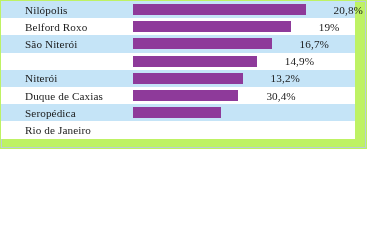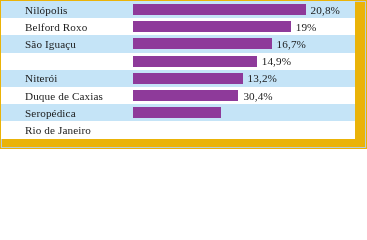--- a/index.html
+++ b/index.html
@@ -5,21 +5,21 @@
   html, body {
     margin: 0;
     padding: 0;
     background: #ffffff;
   }
   #chart-frame {
     position: relative;
     width: 367px;
     height: 149px;
     box-sizing: border-box;
-    background: #eab308;
+    background: #bef264;
     font-family: "Liberation Serif", "DejaVu Serif", serif;
     overflow: hidden;
   }
   #frame-border {
     position: absolute;
     left: 0.5px;
     top: 0.5px;
     width: 365px;
     height: 147px;
     border: 1px solid #b9cdd8;
@@ -63,20 +63,21 @@
     letter-spacing: 0.1px;
   }
   .bar-area {
     position: absolute;
     left: 132px;
     top: 0;
     height: 100%;
     right: 0;
     display: flex;
     align-items: center;
+    gap: 23px;
   }
   .bar {
     height: 11px;
     background: #8e3a9a;
     flex: 0 0 auto;
   }
   .val-label {
     font-size: 11.2px;
     color: #1a1a1a;
     margin-left: 5px;
@@ -106,21 +107,21 @@
       <div class="band"></div>
       <div class="cat-label">Belford Roxo</div>
       <div class="bar-area">
         <div class="bar" style="width:157.7px"></div>
         <div class="val-label">19%</div>
       </div>
     </div>
 
     <div class="row">
       <div class="band"></div>
-      <div class="cat-label">São Iguaçu</div>
+      <div class="cat-label">São Niterói</div>
       <div class="bar-area">
         <div class="bar" style="width:138.6px"></div>
         <div class="val-label">16,7%</div>
       </div>
     </div>
 
     <div class="row alt">
       <div class="band"></div>
       <div class="bar-area">
         <div class="bar" style="width:123.7px"></div>

